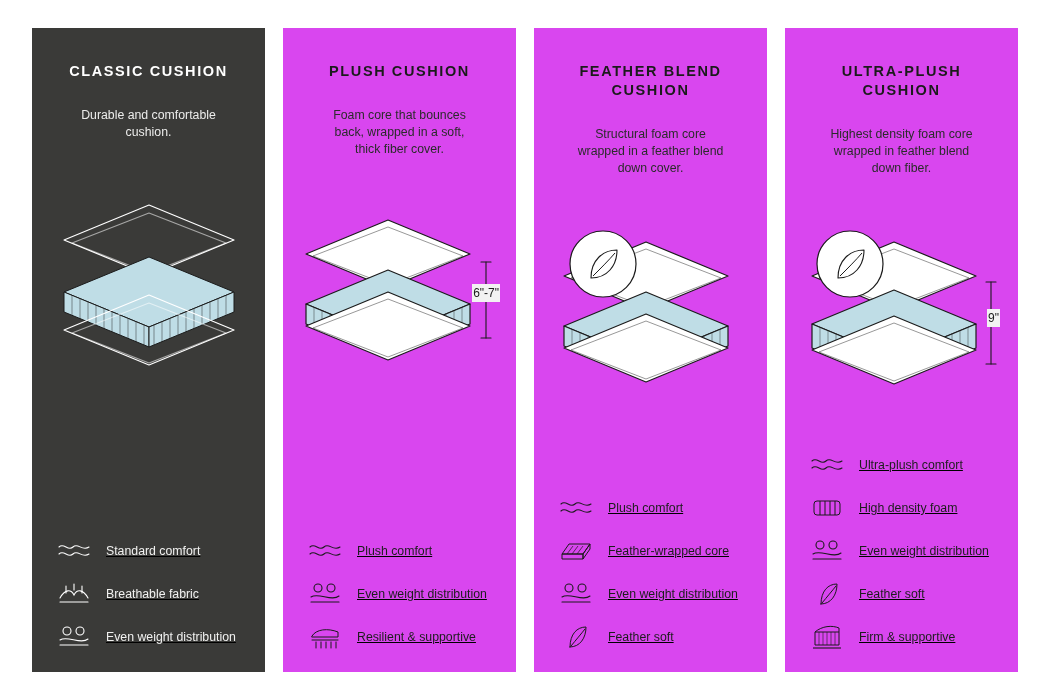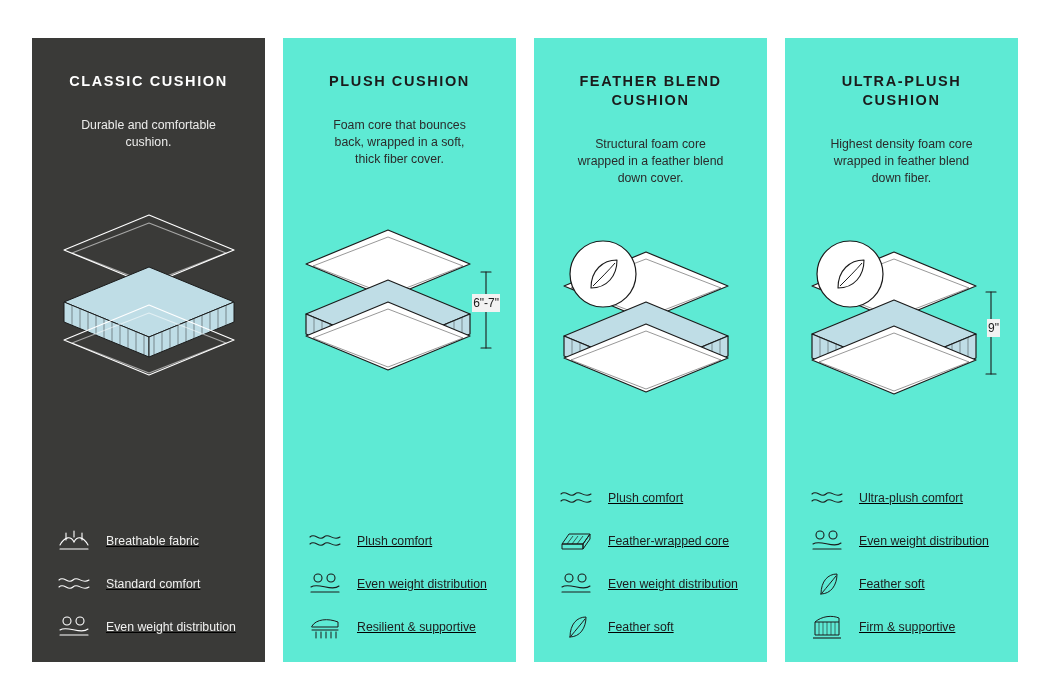--- a/index.html
+++ b/index.html
@@ -12,28 +12,28 @@
     height: 700px;
     font-family: "Liberation Sans", sans-serif;
     overflow: hidden;
   }
   .board {
     position: relative;
     width: 1049px;
     height: 700px;
     display: flex;
     gap: 18px;
-    padding: 38px 32px;
+    padding: 28px 32px;
     box-sizing: border-box;
   }
   .card {
     position: relative;
     width: 233px;
     flex: 0 0 233px;
-    background: #5eead4;
+    background: #d946ef;
     box-sizing: border-box;
     padding: 34px 22px 20px 22px;
     display: flex;
     flex-direction: column;
   }
   .card.dark {
     background: #3a3a38;
   }
   .card-title {
     font-size: 14.5px;
@@ -140,38 +140,38 @@
         <polygon points="95,118 180,153 95,188 10,153" fill="none" transform="translate(0,-18)"></polygon>
         <polygon points="95,126 172,156 95,186 18,156" fill="none" stroke-opacity="0.55" transform="translate(0,-18)"></polygon>
       </svg>
     </div>
 
     <div class="spacer"></div>
 
     <div class="features">
       <div class="feature">
         <span class="feature-icon">
+          <svg width="34" height="22" viewBox="0 0 34 22" fill="none" stroke="#ffffff" stroke-width="1.1" stroke-linecap="round">
+            <path d="M2 7 C7 2, 11 12, 16 7 C21 2, 25 12, 32 7"></path>
+            <path d="M2 14 C7 9, 11 19, 16 14 C21 9, 25 19, 32 14"></path>
+          </svg>
+        </span>
+        <span class="feature-label">Standard comfort</span>
+      </div>
+      <div class="feature">
+        <span class="feature-icon">
           <svg width="34" height="26" viewBox="0 0 34 26" fill="none" stroke="#ffffff" stroke-width="1.1" stroke-linecap="round">
             <path d="M3 17 C8 8, 14 8, 17 14 C20 8, 26 8, 31 17"></path>
             <line x1="3" y1="21" x2="31" y2="21"></line>
             <line x1="9" y1="12" x2="9" y2="5"></line>
               <line x1="17" y1="9" x2="17" y2="3"></line>
               <line x1="25" y1="12" x2="25" y2="5"></line>
           </svg>
         </span>
         <span class="feature-label">Breathable fabric</span>
-      </div>
-      <div class="feature">
-        <span class="feature-icon">
-          <svg width="34" height="22" viewBox="0 0 34 22" fill="none" stroke="#ffffff" stroke-width="1.1" stroke-linecap="round">
-            <path d="M2 7 C7 2, 11 12, 16 7 C21 2, 25 12, 32 7"></path>
-            <path d="M2 14 C7 9, 11 19, 16 14 C21 9, 25 19, 32 14"></path>
-          </svg>
-        </span>
-        <span class="feature-label">Standard comfort</span>
       </div>
       <div class="feature">
         <span class="feature-icon">
           <svg width="34" height="26" viewBox="0 0 34 26" fill="none" stroke="#ffffff" stroke-width="1.1" stroke-linecap="round">
             <circle cx="10" cy="7" r="4"></circle>
               <circle cx="23" cy="7" r="4"></circle>
             <path d="M3 16 C10 11, 24 21, 31 15"></path>
             <line x1="3" y1="21" x2="31" y2="21"></line>
           </svg>
         </span>
@@ -413,20 +413,32 @@
         <span class="feature-icon">
           <svg width="34" height="22" viewBox="0 0 34 22" fill="none" stroke="#1b1b1b" stroke-width="1.1" stroke-linecap="round">
             <path d="M2 7 C7 2, 11 12, 16 7 C21 2, 25 12, 32 7"></path>
             <path d="M2 14 C7 9, 11 19, 16 14 C21 9, 25 19, 32 14"></path>
           </svg>
         </span>
         <span class="feature-label">Ultra-plush comfort</span>
       </div>
       <div class="feature">
         <span class="feature-icon">
+          <svg width="34" height="26" viewBox="0 0 34 26" fill="none" stroke="#1b1b1b" stroke-width="1" stroke-linejoin="round">
+            <rect x="4" y="6" width="26" height="14" rx="3"></rect>
+            <line x1="10" y1="6" x2="10" y2="20"></line>
+            <line x1="15" y1="6" x2="15" y2="20"></line>
+            <line x1="20" y1="6" x2="20" y2="20"></line>
+            <line x1="25" y1="6" x2="25" y2="20"></line>
+          </svg>
+        </span>
+        <span class="feature-label">High density foam</span>
+      </div>
+      <div class="feature">
+        <span class="feature-icon">
           <svg width="34" height="26" viewBox="0 0 34 26" fill="none" stroke="#1b1b1b" stroke-width="1.1" stroke-linecap="round">
             <circle cx="10" cy="7" r="4"></circle>
               <circle cx="23" cy="7" r="4"></circle>
             <path d="M3 16 C10 11, 24 21, 31 15"></path>
             <line x1="3" y1="21" x2="31" y2="21"></line>
           </svg>
         </span>
         <span class="feature-label">Even weight distribution</span>
       </div>
       <div class="feature">

